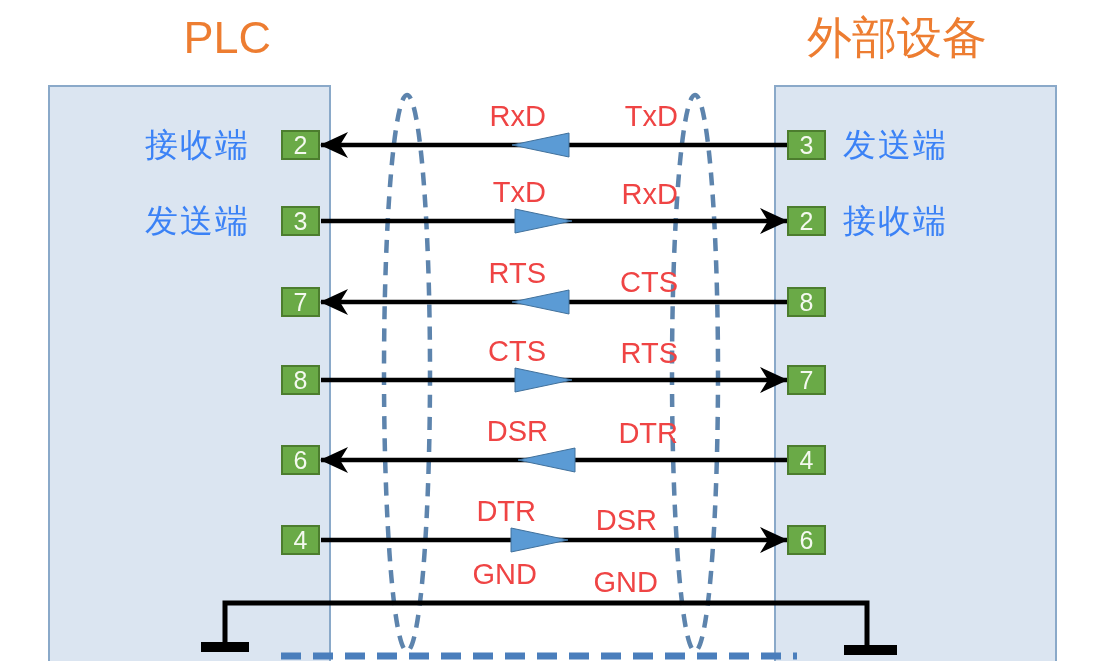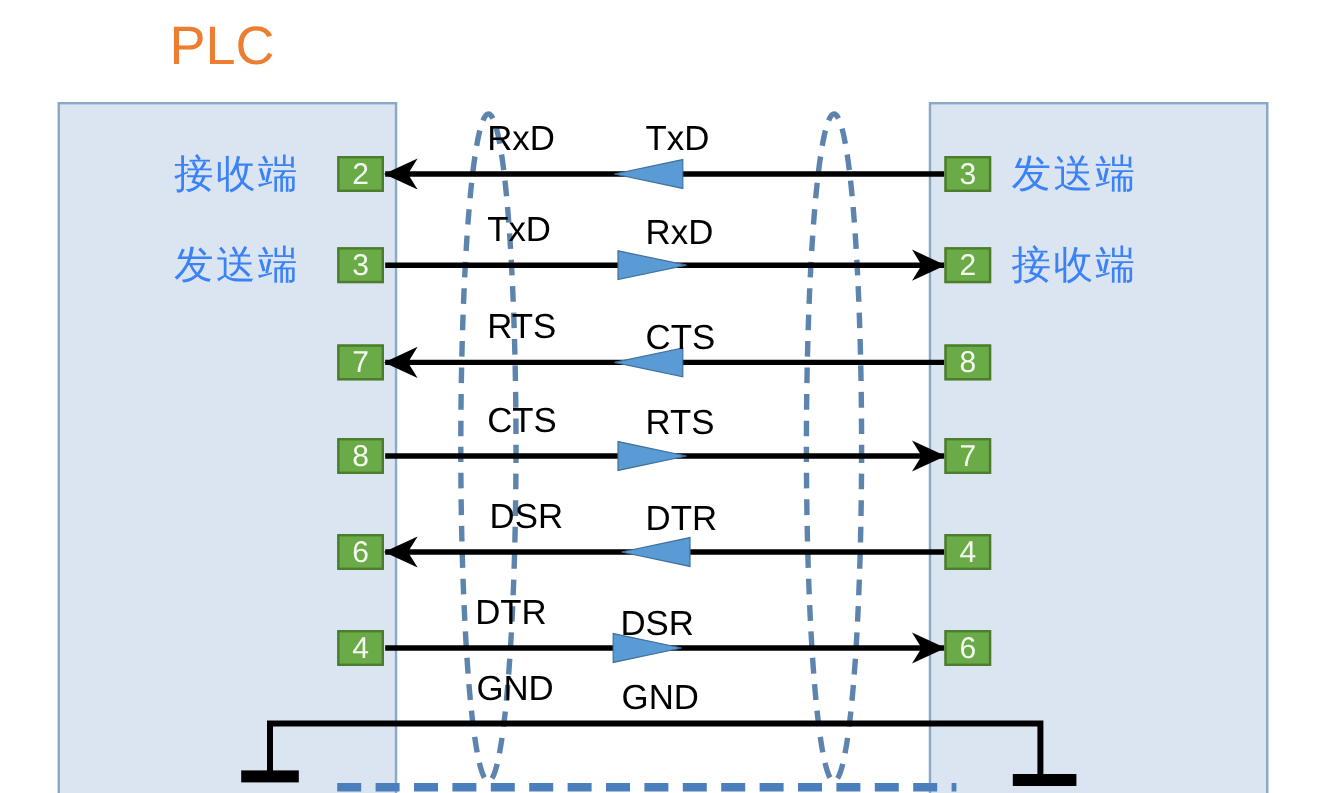--- a/index.html
+++ b/index.html
@@ -13,50 +13,51 @@
   .devbox{
     position:absolute;top:85px;width:283px;height:600px;
     background:#dbe5f1;border:2px solid #8aa9c9;box-sizing:border-box;
   }
   .devbox.left{left:48px;}
   .devbox.right{left:774px;}
   .title{
     position:absolute;top:12px;height:52px;line-height:52px;
     font-size:45px;color:#ED7D31;text-align:center;white-space:nowrap;
   }
-  .title.left{left:85px;width:200px;}
+  .title.left{left:71px;width:200px;text-align:right;}
   .title.right{left:762px;width:270px;}
   .cn{
     position:absolute;height:42px;line-height:42px;font-size:33px;color:#3b82f6;
     letter-spacing:2px;white-space:nowrap;
   }
   .cn.lcol{left:100px;width:150px;text-align:right;}
   .cn.rcol{left:843px;width:160px;text-align:left;}
   .pin{
     position:absolute;width:39px;height:30px;box-sizing:border-box;
     background:#6aaa47;border:2px solid #4c7d2e;color:#f4f9ef;
     font-size:25px;line-height:26px;text-align:center;
   }
   .pin.lcol{left:281px;}
   .pin.rcol{left:787px;}
   .sig{
     position:absolute;width:140px;height:36px;line-height:36px;
-    font-size:29px;color:#000000;text-align:left;white-space:nowrap;
+    font-size:29px;color:#ef4444;text-align:right;white-space:nowrap;
   }
   svg.wires{position:absolute;left:0;top:0;pointer-events:none;}
 </style>
 </head>
 <body>
 
 <div class="canvas">
 
   <div class="devbox left"></div>
   <div class="devbox right"></div>
 
   <div class="title left">PLC</div>
+  <div class="title right">外部设备</div>
 
   <svg class="wires" width="1112" height="661" viewBox="0 0 1112 661">
 
     <ellipse cx="407" cy="373" rx="23" ry="278" fill="none" stroke="#5d84ad" stroke-width="4.5" stroke-dasharray="13 9"></ellipse>
     <ellipse cx="695" cy="373" rx="23" ry="278" fill="none" stroke="#5d84ad" stroke-width="4.5" stroke-dasharray="13 9"></ellipse>
 
     <line x1="321" y1="145" x2="787" y2="145" stroke="#000" stroke-width="4.5"></line>
     <polygon points="320,145 348,132 340,145 348,158" fill="#000"></polygon>
     <polygon points="512,145 569,133 569,157" fill="#5b9bd5" stroke="#41719c" stroke-width="1"></polygon>
 

